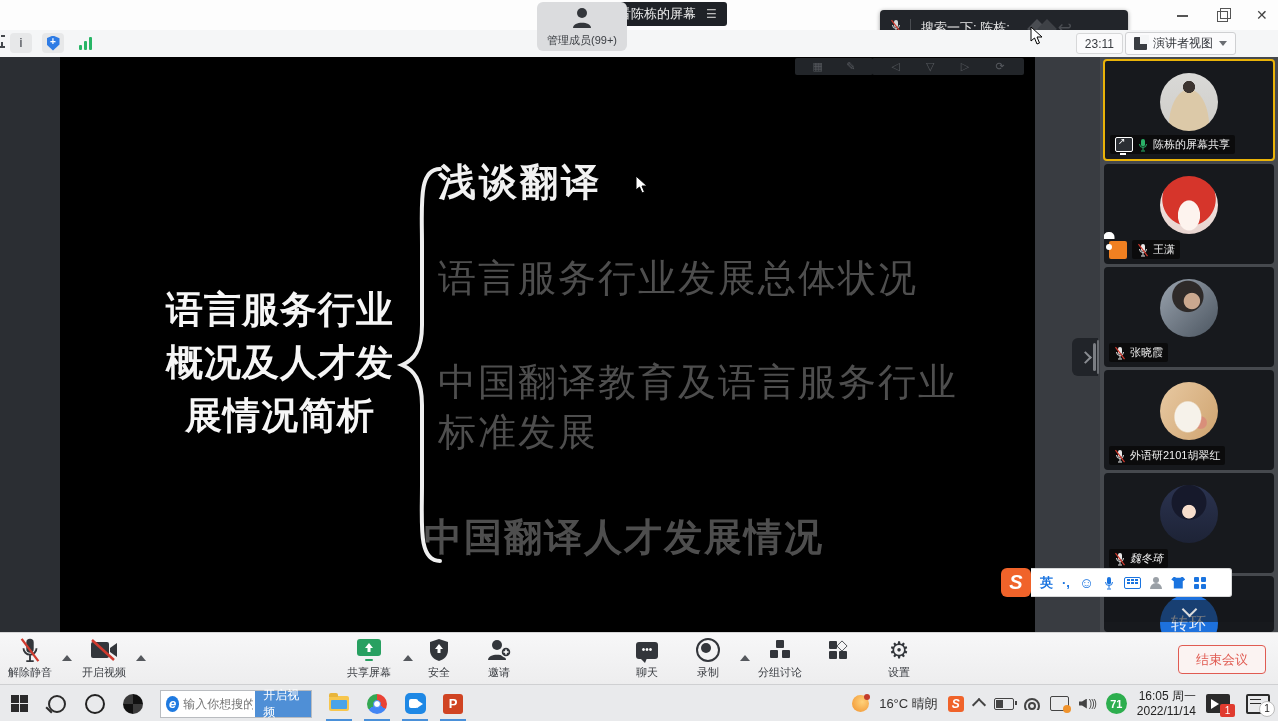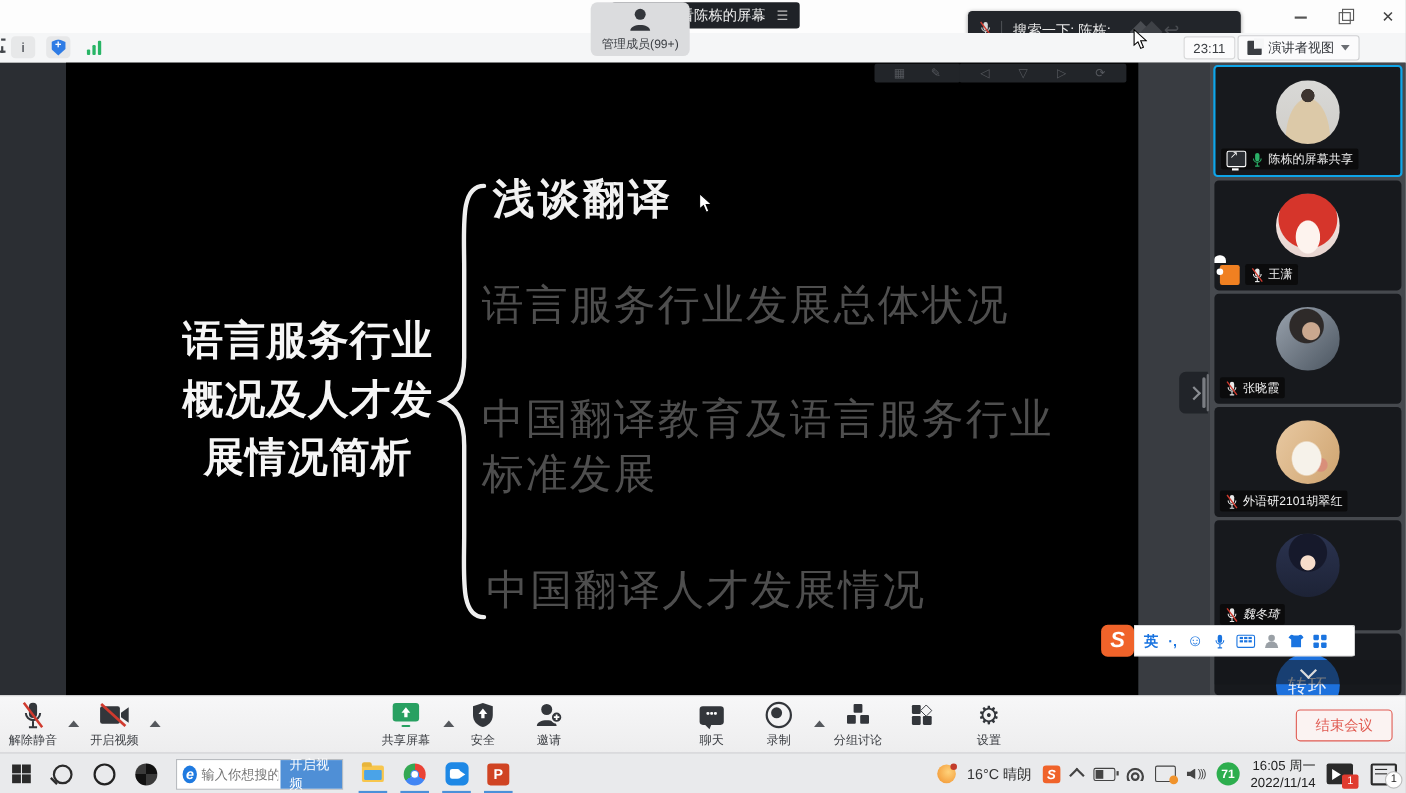--- a/index.html
+++ b/index.html
@@ -65,21 +65,21 @@
   .gutter{left:1035px;top:0;width:65px;height:575px;background:#393c41;}
   .collapse-tab{left:1072px;top:281px;width:26px;height:38px;background:#212429;border-radius:6px 0 0 6px;
                 display:flex;align-items:center;justify-content:center;}
   .chev-right{width:7px;height:7px;border-right:2px solid #8a8d92;border-top:2px solid #8a8d92;transform:rotate(45deg);}
   .scrollbar{left:1093px;top:286px;width:3px;height:28px;background:#7a7d82;border-radius:2px;}
   .scrollbar2{left:1097px;top:283px;width:2px;height:34px;background:#6a6d72;border-radius:2px;}
   
   .sidebar{left:1100px;top:0;width:178px;height:575px;background:#46494e;}
   .tile{position:absolute;left:4px;width:170px;height:100px;background:#17191d;border-radius:4px;overflow:hidden;}
   .tile.speaking{border:2px solid #21a express05d;}
-  .tile.speaking{border:2px solid #0ea5e9;left:3px;width:168px;height:98px;}
+  .tile.speaking{border:2px solid #eab308;left:3px;width:168px;height:98px;}
   .avatar{position:absolute;left:50%;top:12px;transform:translateX(-50%);width:58px;height:58px;border-radius:50%;}
   .name-tag{position:absolute;left:5px;bottom:5px;background:rgba(8,8,8,.78);border-radius:2px;
             display:flex;align-items:center;gap:4px;padding:2px 5px;color:#f0f0f0;font-size:11px;white-space:nowrap;}
   .badge-orange{position:absolute;left:5px;bottom:5px;width:18px;height:18px;background:#f08021;border-radius:2px;}
   .person-w{position:relative;width:100%;height:100%;}
   .person-w::before{content:"";position:absolute;left:50%;top:3px;transform:translateX(-50%);width:6px;height:6px;border-radius:50%;background:#fff;}
   .person-w::after{content:"";position:absolute;left:50%;bottom:2px;transform:translateX(-50%);width:11px;height:7px;border-radius:5px 5px 0 0;background:#fff;}
   .share-ic{width:16px;height:13px;border:1.5px solid #fff;border-radius:2px;position:relative;background:#2b2e33;}
   .share-ic::before{content:"↗";position:absolute;left:2px;top:-2px;color:#fff;font-size:9px;}
   .share-ic::after{content:"";position:absolute;left:4px;bottom:-4px;width:6px;height:2px;background:#fff;}
@@ -278,24 +278,24 @@
       <div class="abs slide-title">
         <div>语言服务行业</div>
         <div>概况及人才发</div>
         <div>展情况简析</div>
       </div>
 
       <svg class="abs brace-svg" width="48" height="400" viewBox="0 0 48 400">
         <path d="M44 4 C 22 4 26 40 26 80 L 26 160 C 26 185 18 195 6 200 C 18 205 26 215 26 240 L 26 320 C 26 360 22 396 44 396" fill="none" stroke="#efefef" stroke-width="4" stroke-linecap="round"></path>
       </svg>
 
-      <div class="abs s-item active" style="left:378px;top:100px;margin-left:10px;">浅谈翻译</div>
+      <div class="abs s-item active" style="left:378px;top:100px;">浅谈翻译</div>
       <div class="abs s-item" style="left:378px;top:196px;">语言服务行业发展总体状况</div>
       <div class="abs s-item wrap" style="left:378px;top:300px;">中国翻译教育及语言服务行业标准发展</div>
-      <div class="abs s-item" style="left:382px;top:455px;">中国翻译人才发展情况</div>
+      <div class="abs s-item" style="left:364px;top:455px;font-weight:bold;">中国翻译人才发展情况</div>
 
       <svg class="abs cursor" style="left:575px;top:118px;" viewBox="0 0 13 19">
           <path d="M1 1 L1 15 L4.5 12 L7 18 L9.5 17 L7 11 L12 11 Z" fill="#fff" stroke="#000" stroke-width="1"></path>
         </svg>
     </div>
 
     <div class="abs gutter"></div>
     <div class="abs collapse-tab">
         <span class="chev-right"></span>
       </div>

